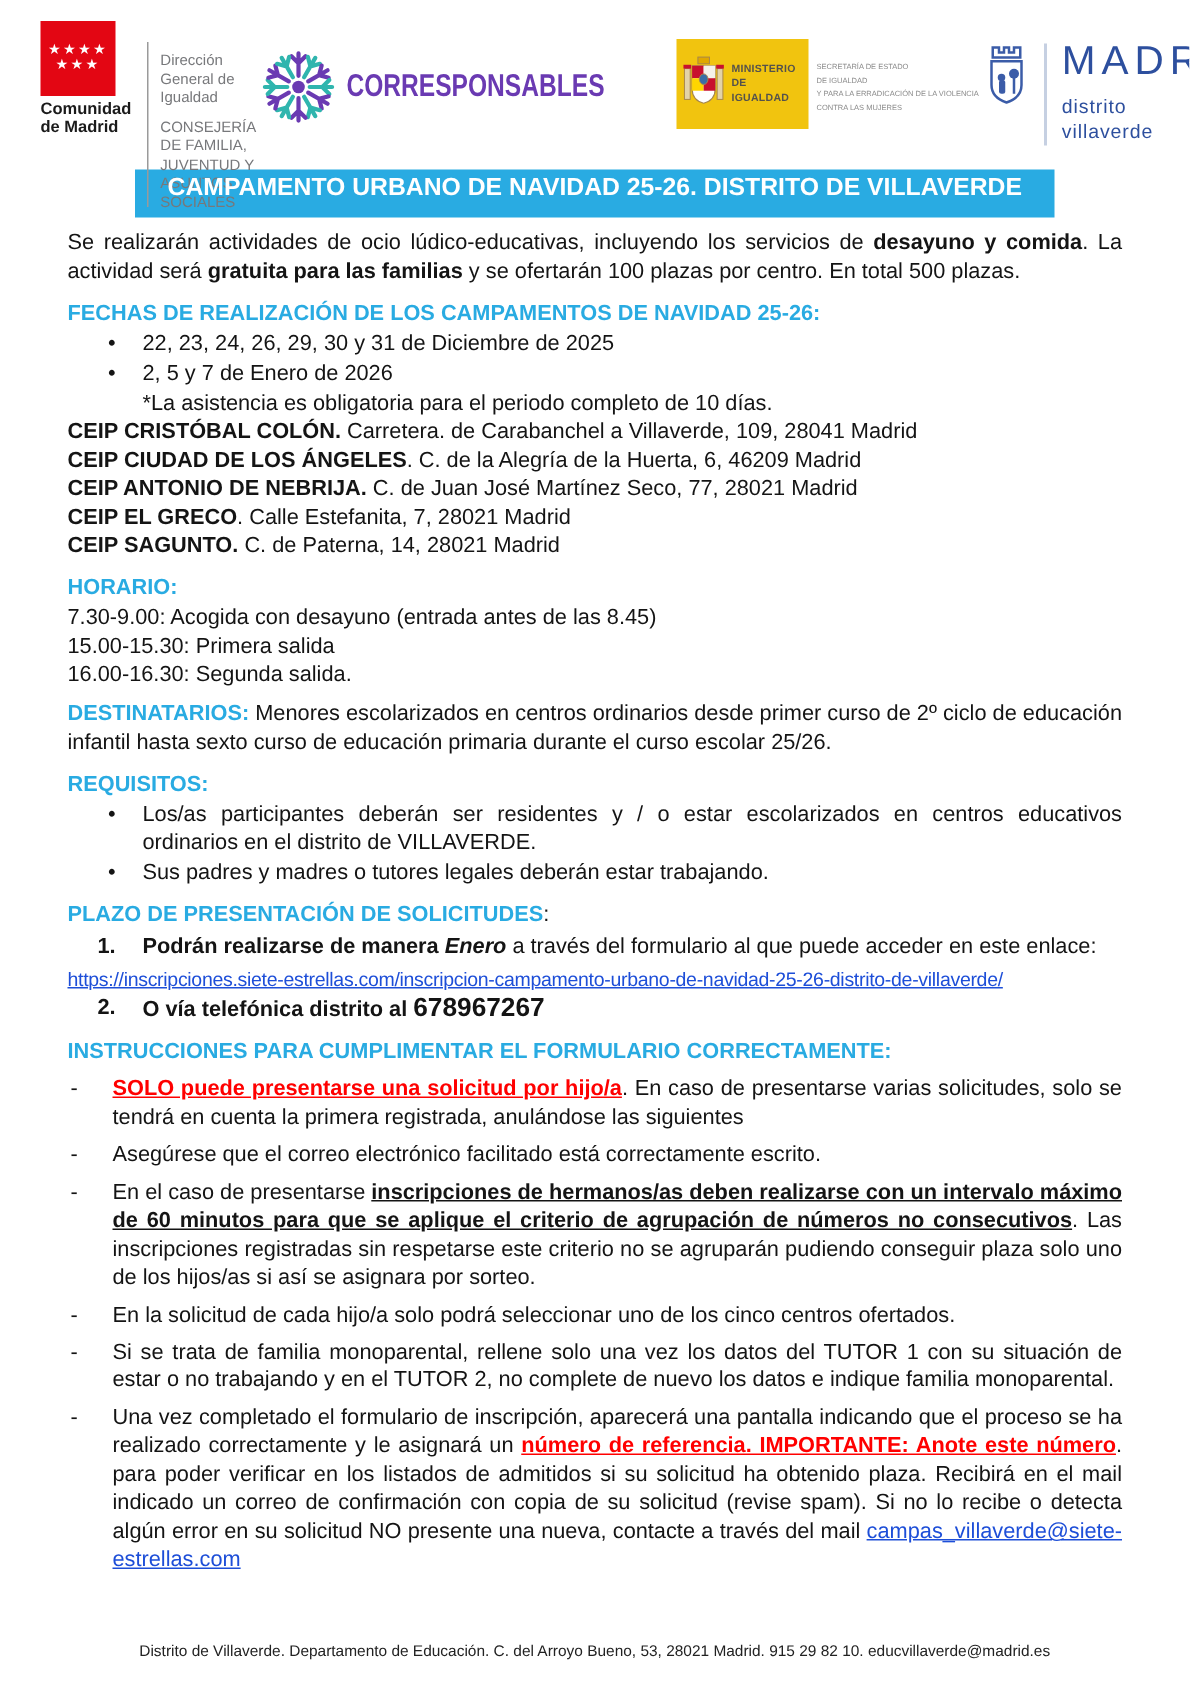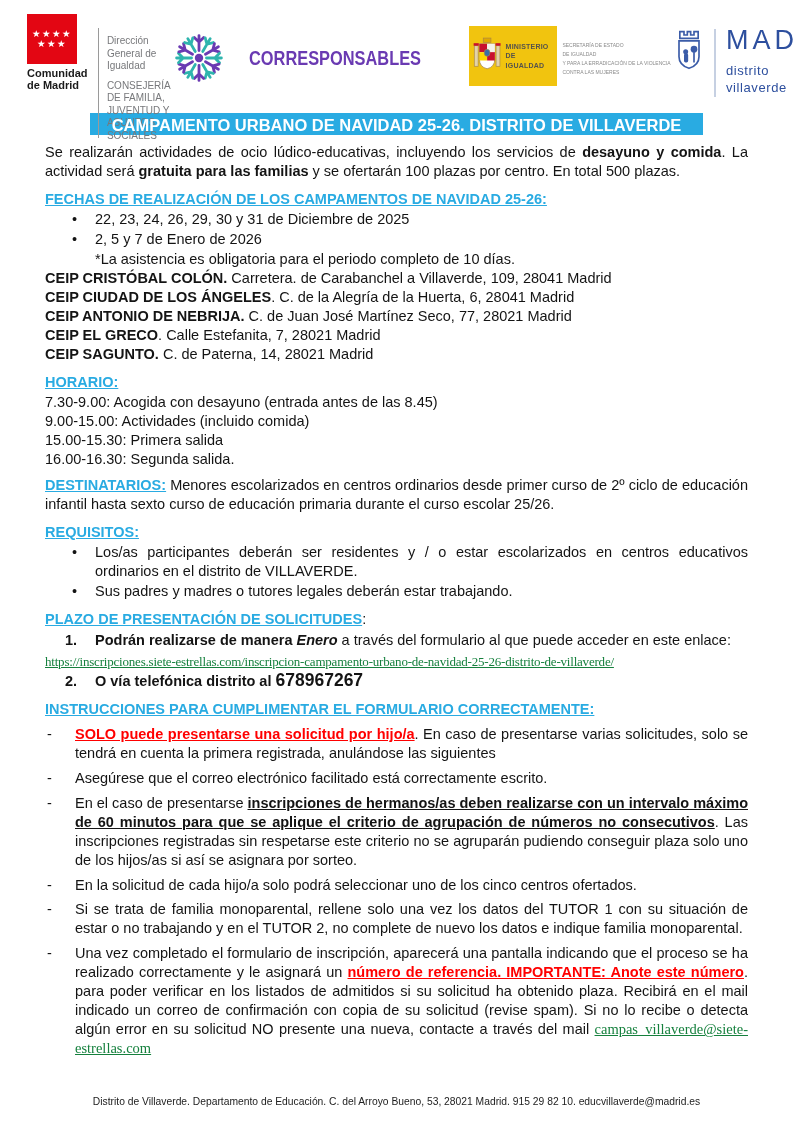--- a/index.html
+++ b/index.html
@@ -11,38 +11,38 @@
   .logos{display:flex;justify-content:space-between;align-items:flex-start;margin:2px -18px 0;height:92px;}
   .lg-cam{display:flex;}
   .cam-left{display:flex;flex-direction:column;}
   .cam-flag{width:50px;height:50px;background:#e30613;display:flex;flex-direction:column;align-items:center;justify-content:center;}
   .cam-stars{color:#fff;font-size:9.5px;line-height:10px;letter-spacing:1.5px;text-align:center;}
   .cam-name{font-weight:bold;font-size:11px;line-height:1.12;margin-top:3px;color:#1a1a1a;}
   .vline{width:1px;background:#9a9a9a;margin:14px 9px 4px 10px;}
   .cam-dept{font-size:10px;color:#77787b;padding-top:21px;line-height:1.25;}
   .cam-dept .d1{margin-bottom:7px;}
 
-  .lg-cor{display:flex;align-items:center;gap:22px;margin-top:15px;}
+  .lg-cor{display:flex;align-items:center;gap:4px;margin-top:15px;}
   .cor-text{color:#6a3ab2;font-weight:bold;font-size:21px;white-space:nowrap;
     transform:scaleX(.78);transform-origin:left center;}
 
   .lg-min{display:flex;gap:5px;margin-top:12px;}
   .min-box{width:88px;height:60px;background:#f1c40f;display:flex;align-items:center;padding:2px 4px;box-sizing:border-box;}
   .min-name{font-size:7px;font-weight:bold;color:#55524c;line-height:1.35;margin-left:4px;letter-spacing:.2px;}
   .min-sec{font-size:5px;color:#8a8a8a;line-height:1.8;padding-top:15px;width:112px;}
 
   .lg-mad{display:flex;margin-top:13px;}
   .mad-divider{width:1.5px;background:#c6d0e2;margin:2px 10px 0;}
   .mad-title{font-size:27px;color:#2d4f9e;letter-spacing:4px;line-height:1;}
   .mad-sub{font-size:13px;color:#2d4f9e;letter-spacing:.6px;line-height:1.3;}
   .mad-sub.first{margin-top:9px;}
 
   
   .banner{background:#29abe2;color:#fff;font-weight:bold;text-align:center;
-    font-size:16.5px;height:22px;line-height:25px;margin:7px 45px 0;}
+    font-size:16.5px;height:32px;line-height:25px;margin:7px 45px 0;}
 
   
   .doc{margin-top:8px;}
   .blk{position:relative;}
   .blk-p{text-align:justify;margin:7px 0 8px;}
   .blk-h{margin:9px 0 1px;}
   .blk-line{margin:0;}
   .blk-url{margin:0 0 2px;font-size:13px;letter-spacing:-.2px;white-space:nowrap;}
   .blk-indent{margin-left:50px;}
   .blk-bullet,.blk-num,.blk-dash{display:flex;}
@@ -53,22 +53,22 @@
   .blk-dash{margin:6px 0;}
   .blk-dash>.marker{flex:0 0 30px;padding-left:2px;box-sizing:border-box;}
   .blk-dash>.content,.blk-bullet>.content{text-align:justify;}
   .content{display:block;flex:1;min-width:0;}
 
   
   .s-b{font-weight:bold;}
   .s-bi{font-weight:bold;font-style:italic;}
   .s-bu{font-weight:bold;text-decoration:underline;}
   .s-rbu{color:#ff0000;font-weight:bold;text-decoration:underline;}
-  .s-h{color:#29abe2;font-weight:bold;text-decoration:underline;margin-top:42px;}
-  .s-link{color:#15803d;text-decoration:underline;cursor:pointer;font-family:Liberation Serif, serif;}
+  .s-h{color:#29abe2;font-weight:bold;margin-top:42px;}
+  .s-link{color:#1d4ed8;text-decoration:underline;cursor:pointer;}
   .s-big{font-weight:bold;font-size:17.5px;line-height:1;text-align:center;}
 
   
   .foot{position:absolute;left:0;right:0;bottom:14px;text-align:center;font-size:10.3px;color:#222;}
 </style>
 </head>
 <body>
 
 <div class="page">
 
@@ -204,39 +204,36 @@
         <span class="marker">•</span>
         <span class="content"><span>2, 5 y 7 de Enero de 2026</span></span>
       </div>
       <div class="blk blk-indent">
         <span class="content"><span>*La asistencia es obligatoria para el periodo completo de 10 días.</span></span>
       </div>
       <div class="blk blk-line">
         <span class="content"><span class="s-b">CEIP CRISTÓBAL COLÓN.</span><span> Carretera. de Carabanchel a Villaverde, 109, 28041 Madrid</span></span>
       </div>
       <div class="blk blk-line">
-        <span class="content"><span class="s-b">CEIP CIUDAD DE LOS ÁNGELES</span><span>. C. de la Alegría de la Huerta, 6, 28041 Madrid</span></span>
+        <span class="content"><span class="s-b">CEIP CIUDAD DE LOS ÁNGELES</span><span>. C. de la Alegría de la Huerta, 6, 46209 Madrid</span></span>
       </div>
       <div class="blk blk-line">
         <span class="content"><span class="s-b">CEIP ANTONIO DE NEBRIJA.</span><span> C. de Juan José Martínez Seco, 77, 28021 Madrid</span></span>
       </div>
       <div class="blk blk-line">
         <span class="content"><span class="s-b">CEIP EL GRECO</span><span>. Calle Estefanita, 7, 28021 Madrid</span></span>
       </div>
       <div class="blk blk-line">
         <span class="content"><span class="s-b">CEIP SAGUNTO.</span><span> C. de Paterna, 14, 28021 Madrid</span></span>
       </div>
       <div class="blk blk-h">
         <span class="content"><span class="s-h">HORARIO:</span></span>
       </div>
       <div class="blk blk-line">
         <span class="content"><span>7.30-9.00: Acogida con desayuno (entrada antes de las 8.45)</span></span>
-      </div>
-      <div class="blk blk-line">
-        <span class="content"><span>9.00-15.00: Actividades (incluido comida)</span></span>
       </div>
       <div class="blk blk-line">
         <span class="content"><span>15.00-15.30: Primera salida</span></span>
       </div>
       <div class="blk blk-line">
         <span class="content"><span>16.00-16.30: Segunda salida.</span></span>
       </div>
       <div class="blk blk-p">
         <span class="content"><span class="s-h">DESTINATARIOS:</span><span> Menores escolarizados en centros ordinarios desde primer curso de 2º ciclo de educación infantil hasta sexto curso de educación primaria durante el curso escolar 25/26.</span></span>
       </div>

